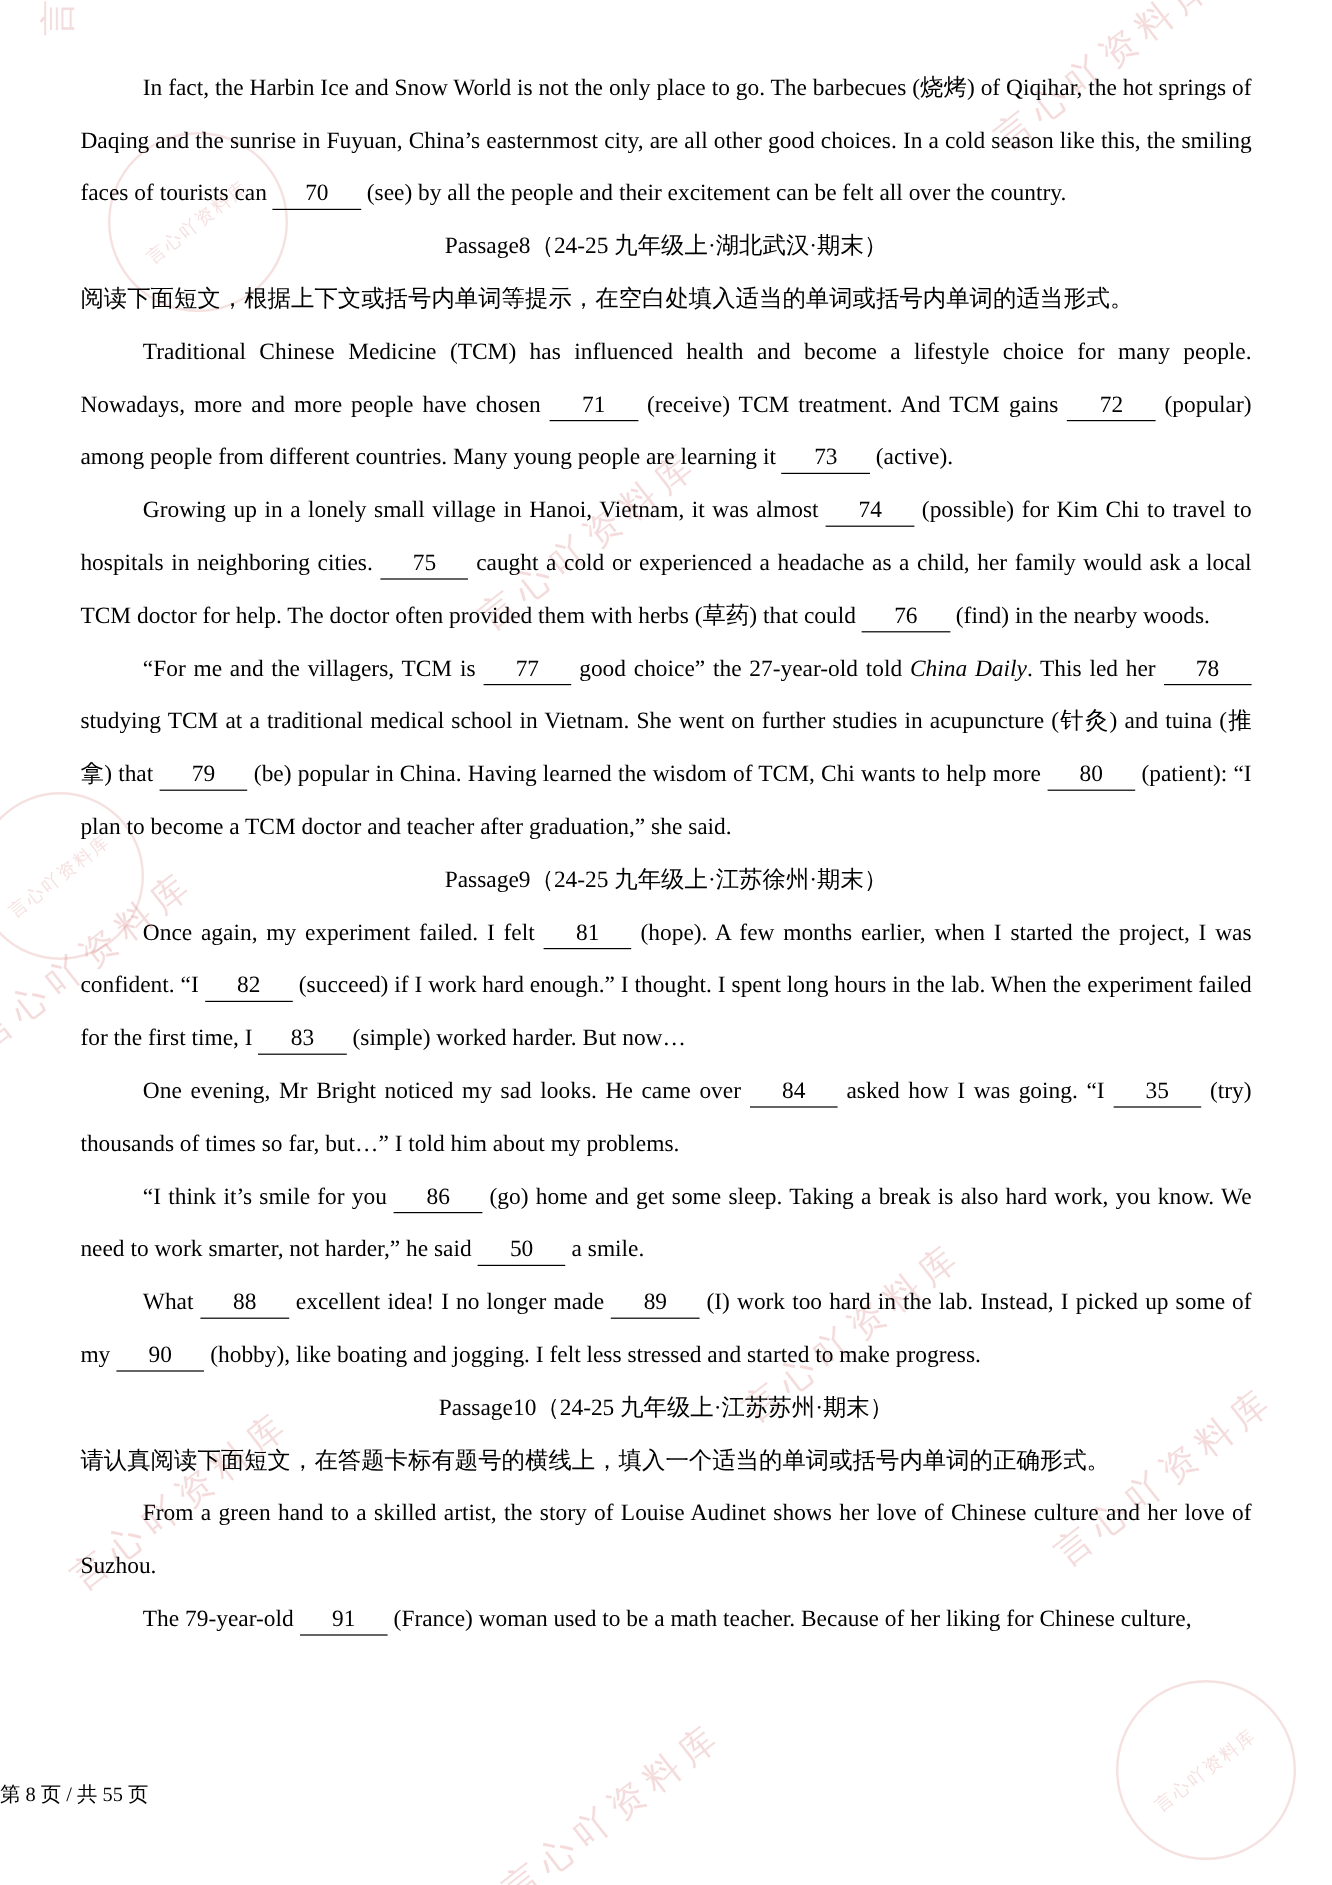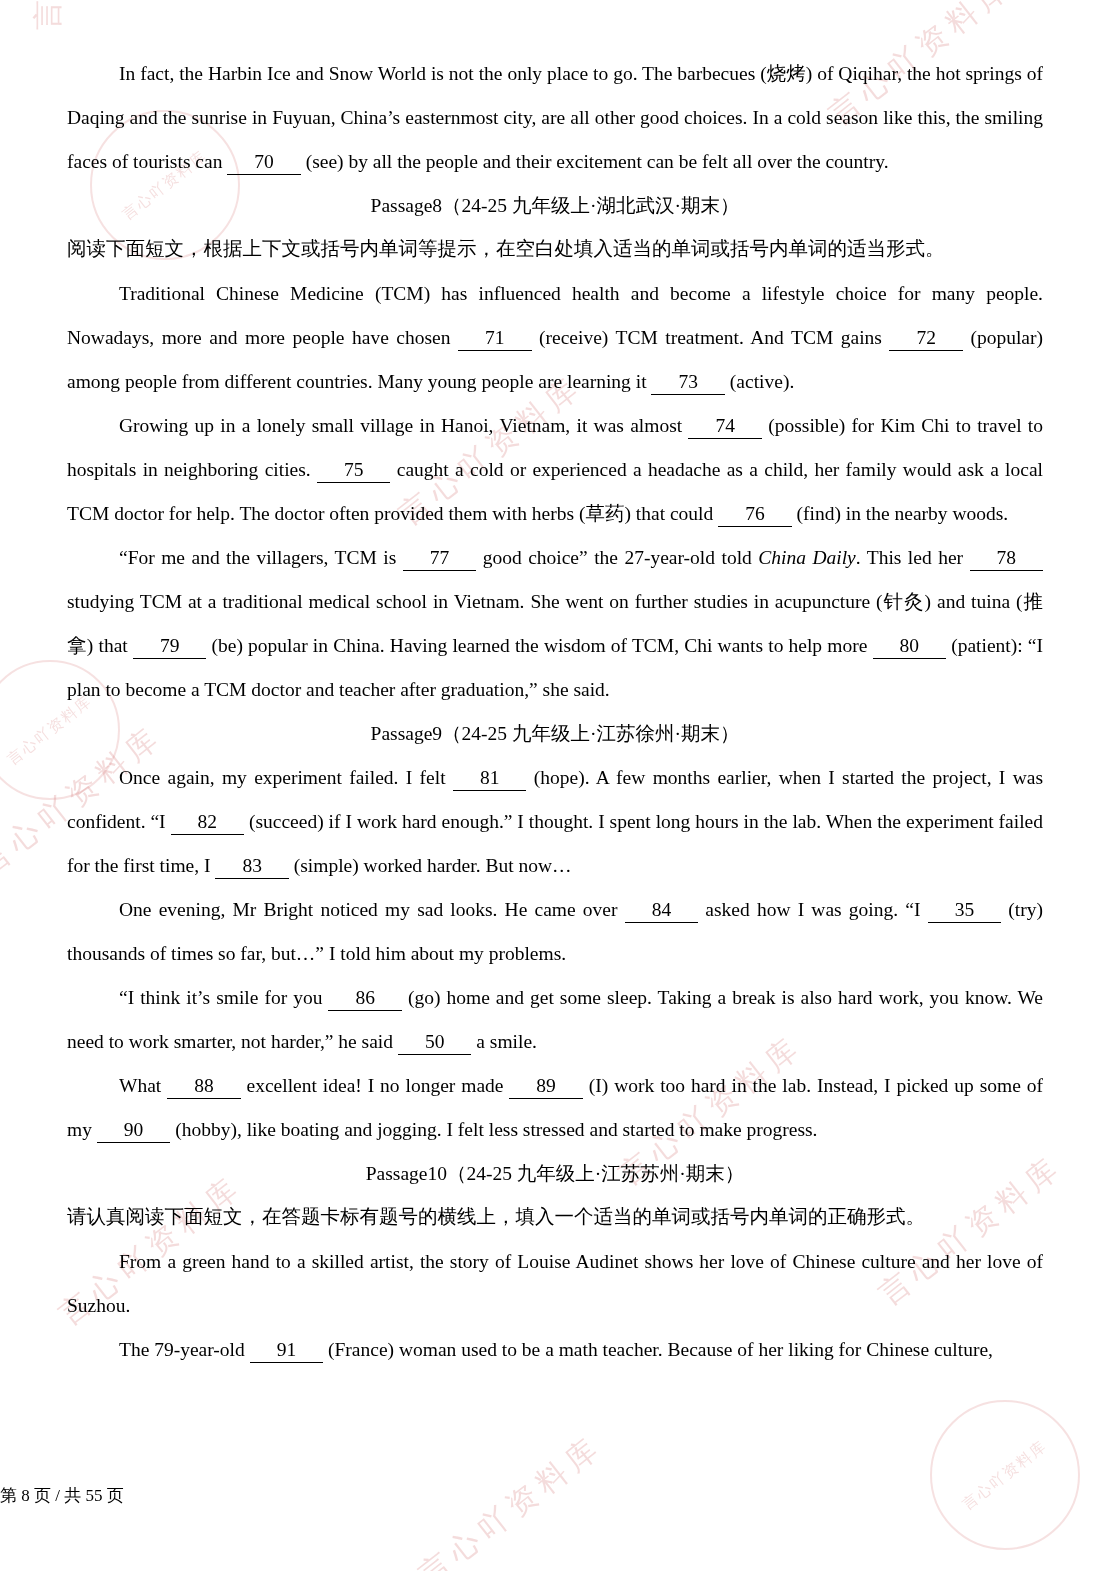--- a/index.html
+++ b/index.html
@@ -31,21 +31,21 @@
   .wm-circle span { transform: rotate(-38deg); font-size: 15px; letter-spacing: 2px; white-space: nowrap; }
   
   .page {
     position: relative; z-index: 1;
     padding: 52px 67px 0 67px;
     font-size: 19.5px; line-height: 44px;
   }
   .block { margin: 0; }
   .paragraph { text-align: justify; text-indent: 52px; }
   .heading { text-align: center; text-indent: 0; }
-  .instruction { text-align: justify; text-indent: 0; font-family: Liberation Mono, monospace; }
+  .instruction { text-align: justify; text-indent: 0; }
   .blank {
     display: inline-block;
     border-bottom: 1px solid #000;
     padding: 0 27px;
     text-indent: 0;
     line-height: 24px;
     text-align: center;
   }
   em { font-style: italic; }
   .footer {

